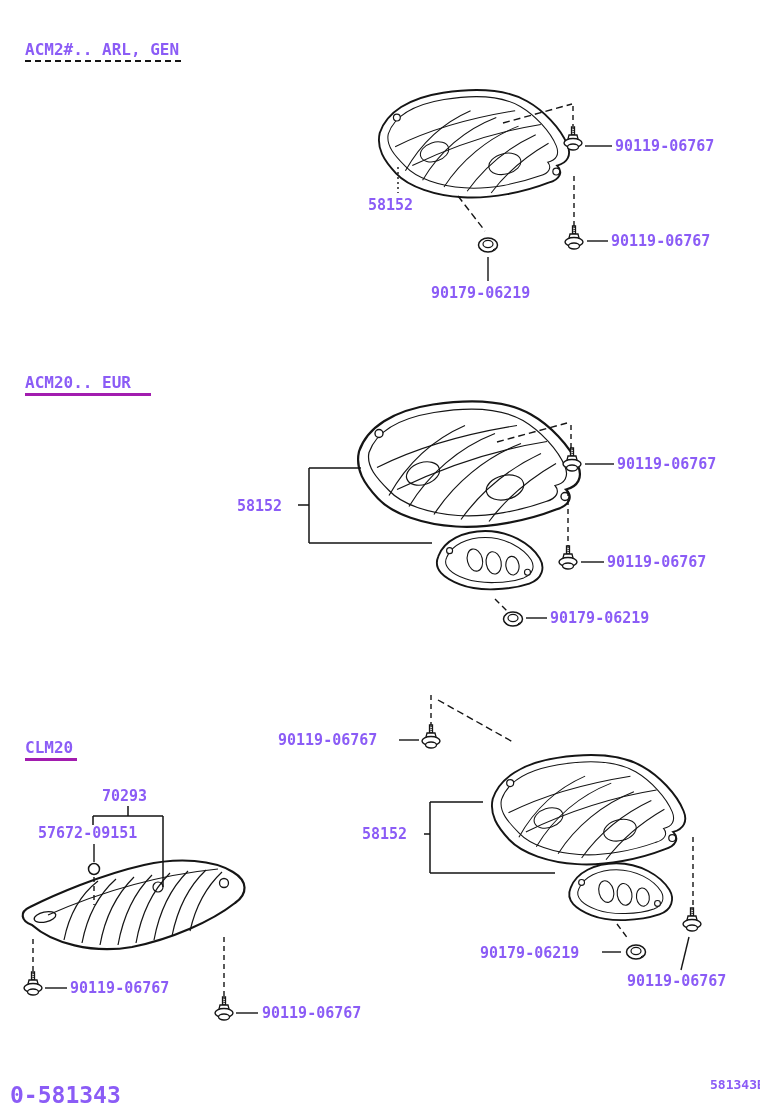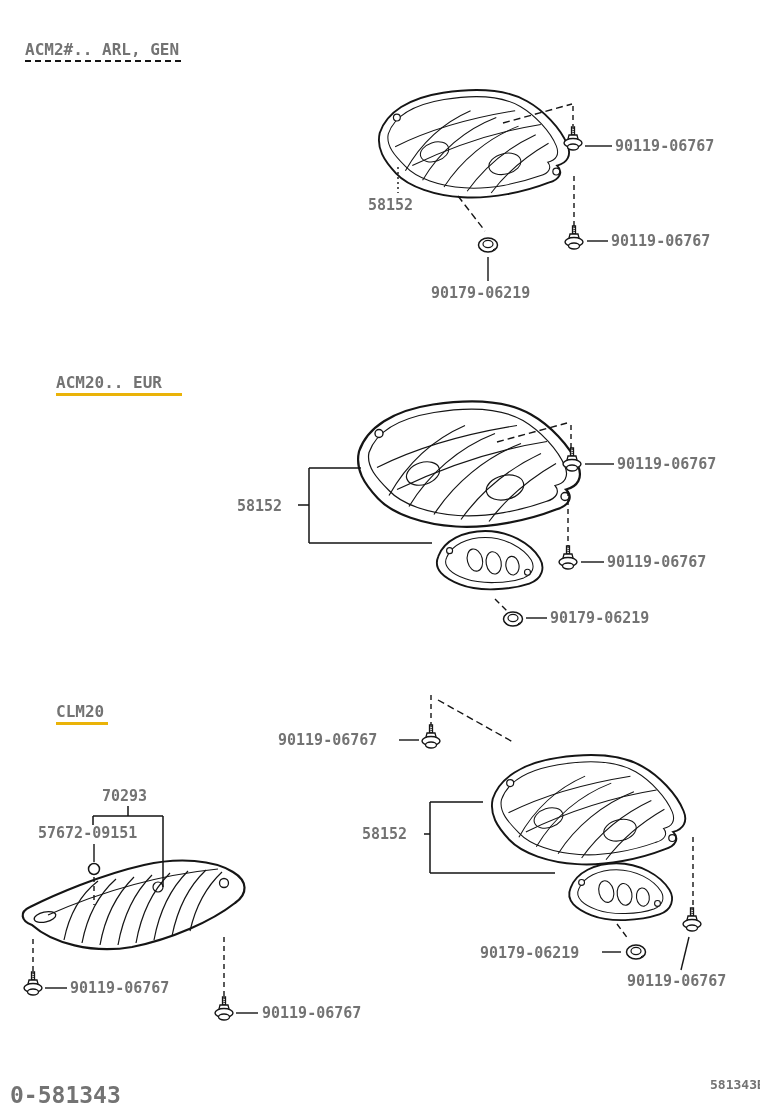--- a/index.html
+++ b/index.html
@@ -1,22 +1,22 @@
 <!DOCTYPE html>
 <html><head>
 <meta charset="utf-8">
 <style>
   html,body{margin:0;padding:0;background:#ffffff;}
   #canvas{position:relative;width:760px;height:1112px;background:#ffffff;overflow:hidden;
-          font-family:"DejaVu Sans Mono","Liberation Mono",monospace;color:#737373;}
+          font-family:"DejaVu Sans Mono","Liberation Mono",monospace;color:#8b5cf6;}
   svg{position:absolute;left:0;top:0;}
   .hdr{position:absolute;font-weight:bold;font-size:16px;letter-spacing:0;
        padding-bottom:1px;white-space:nowrap;}
   .hdr.dashed{border-bottom:2px dashed #151515;}
-  .hdr.solid{border-bottom:3px solid #eab308;margin-left:31px;}
+  .hdr.solid{border-bottom:3px solid #a21caf;}
   .lbl{position:absolute;font-weight:bold;font-size:15px;white-space:nowrap;
        transform:translateY(-50%);line-height:1;}
   .foot-l{position:absolute;font-weight:bold;font-size:23px;white-space:nowrap;}
   .foot-r{position:absolute;font-weight:bold;font-size:13px;white-space:nowrap;margin-left:20px;}
 </style>
 </head>
 <body>
 
 <div id="canvas">
 
@@ -149,21 +149,21 @@
       <path d="M693,837 L693,909" stroke-width="1.4" stroke-dasharray="5 4"></path>
       <path d="M689,937 L681,970" stroke-width="1.4"></path>
       <use href="#bolt" x="419" y="722" width="24" height="30"></use>
       <use href="#bolt" x="680" y="905" width="24" height="30"></use>
       <use href="#nut" x="625" y="943" width="22" height="18"></use>
     </g>
   </svg>
 
   <div class="hdr dashed" style="left:25px;top:40px;padding-right:2px">ACM2#.. ARL, GEN</div>
   <div class="hdr solid" style="left:25px;top:373px;padding-right:20px">ACM20.. EUR</div>
-  <div class="hdr solid" style="left:25px;top:702px;padding-right:4px">CLM20</div>
+  <div class="hdr solid" style="left:25px;top:738px;padding-right:4px">CLM20</div>
 
   <div class="lbl" style="left:368px;top:205px">58152</div>
   <div class="lbl" style="left:615px;top:146px">90119-06767</div>
   <div class="lbl" style="left:611px;top:241px">90119-06767</div>
   <div class="lbl" style="left:431px;top:293px">90179-06219</div>
 
   <div class="lbl" style="left:237px;top:506px">58152</div>
   <div class="lbl" style="left:617px;top:464px">90119-06767</div>
   <div class="lbl" style="left:607px;top:562px">90119-06767</div>
   <div class="lbl" style="left:550px;top:618px">90179-06219</div>

